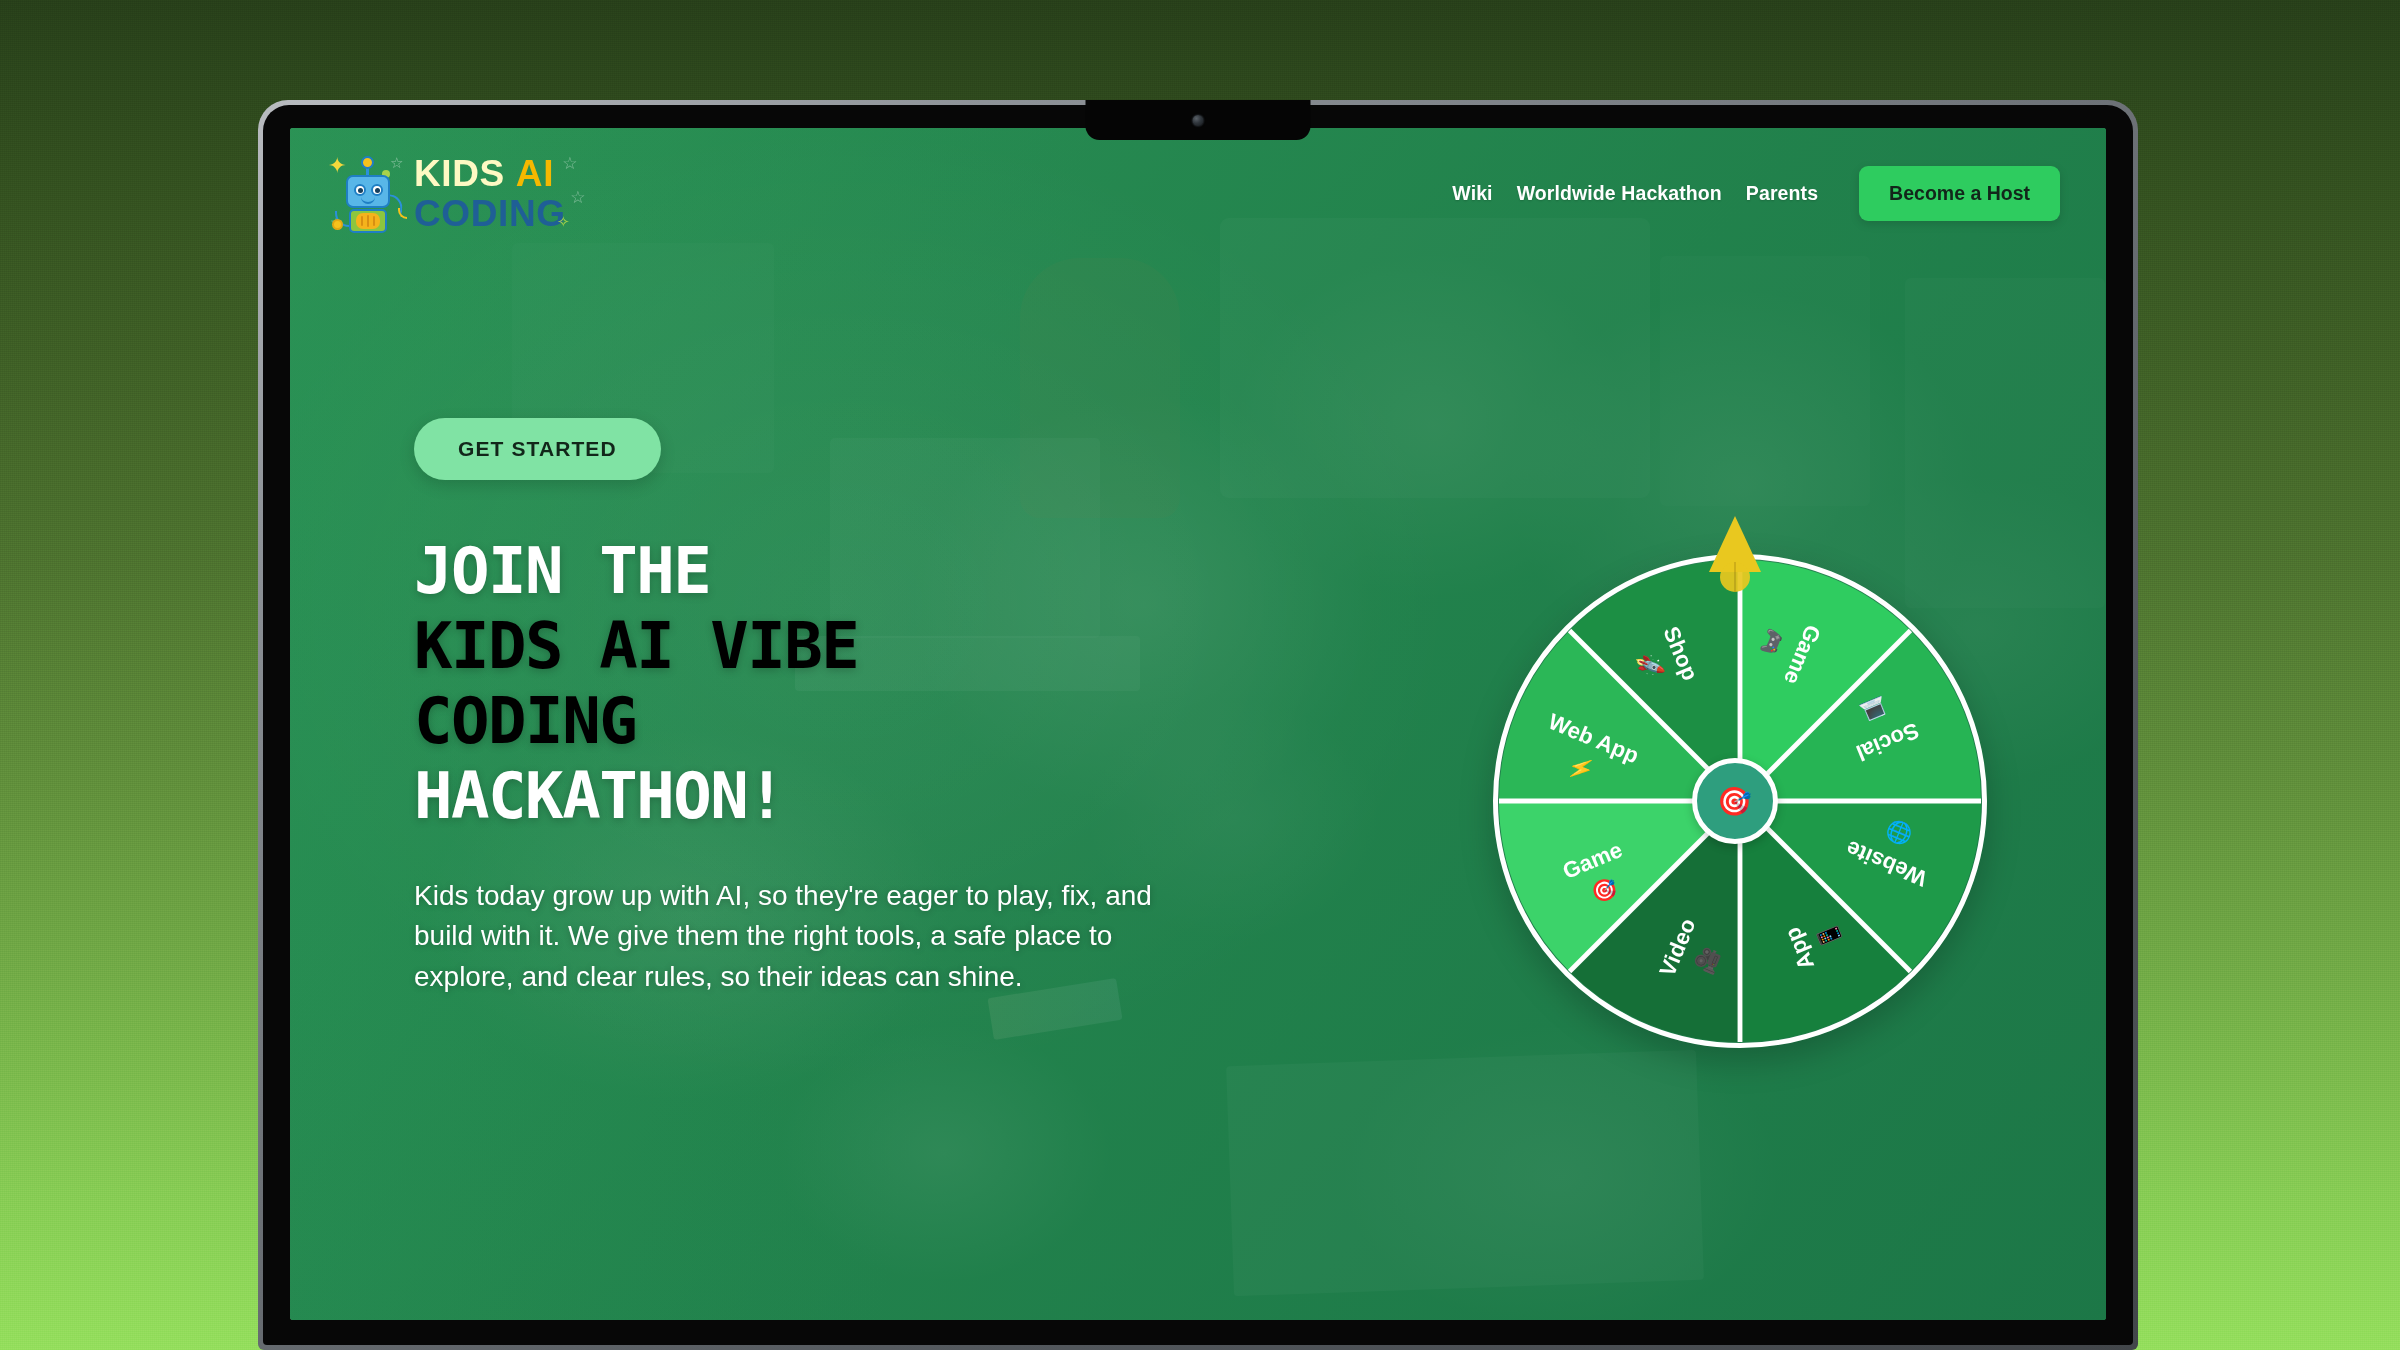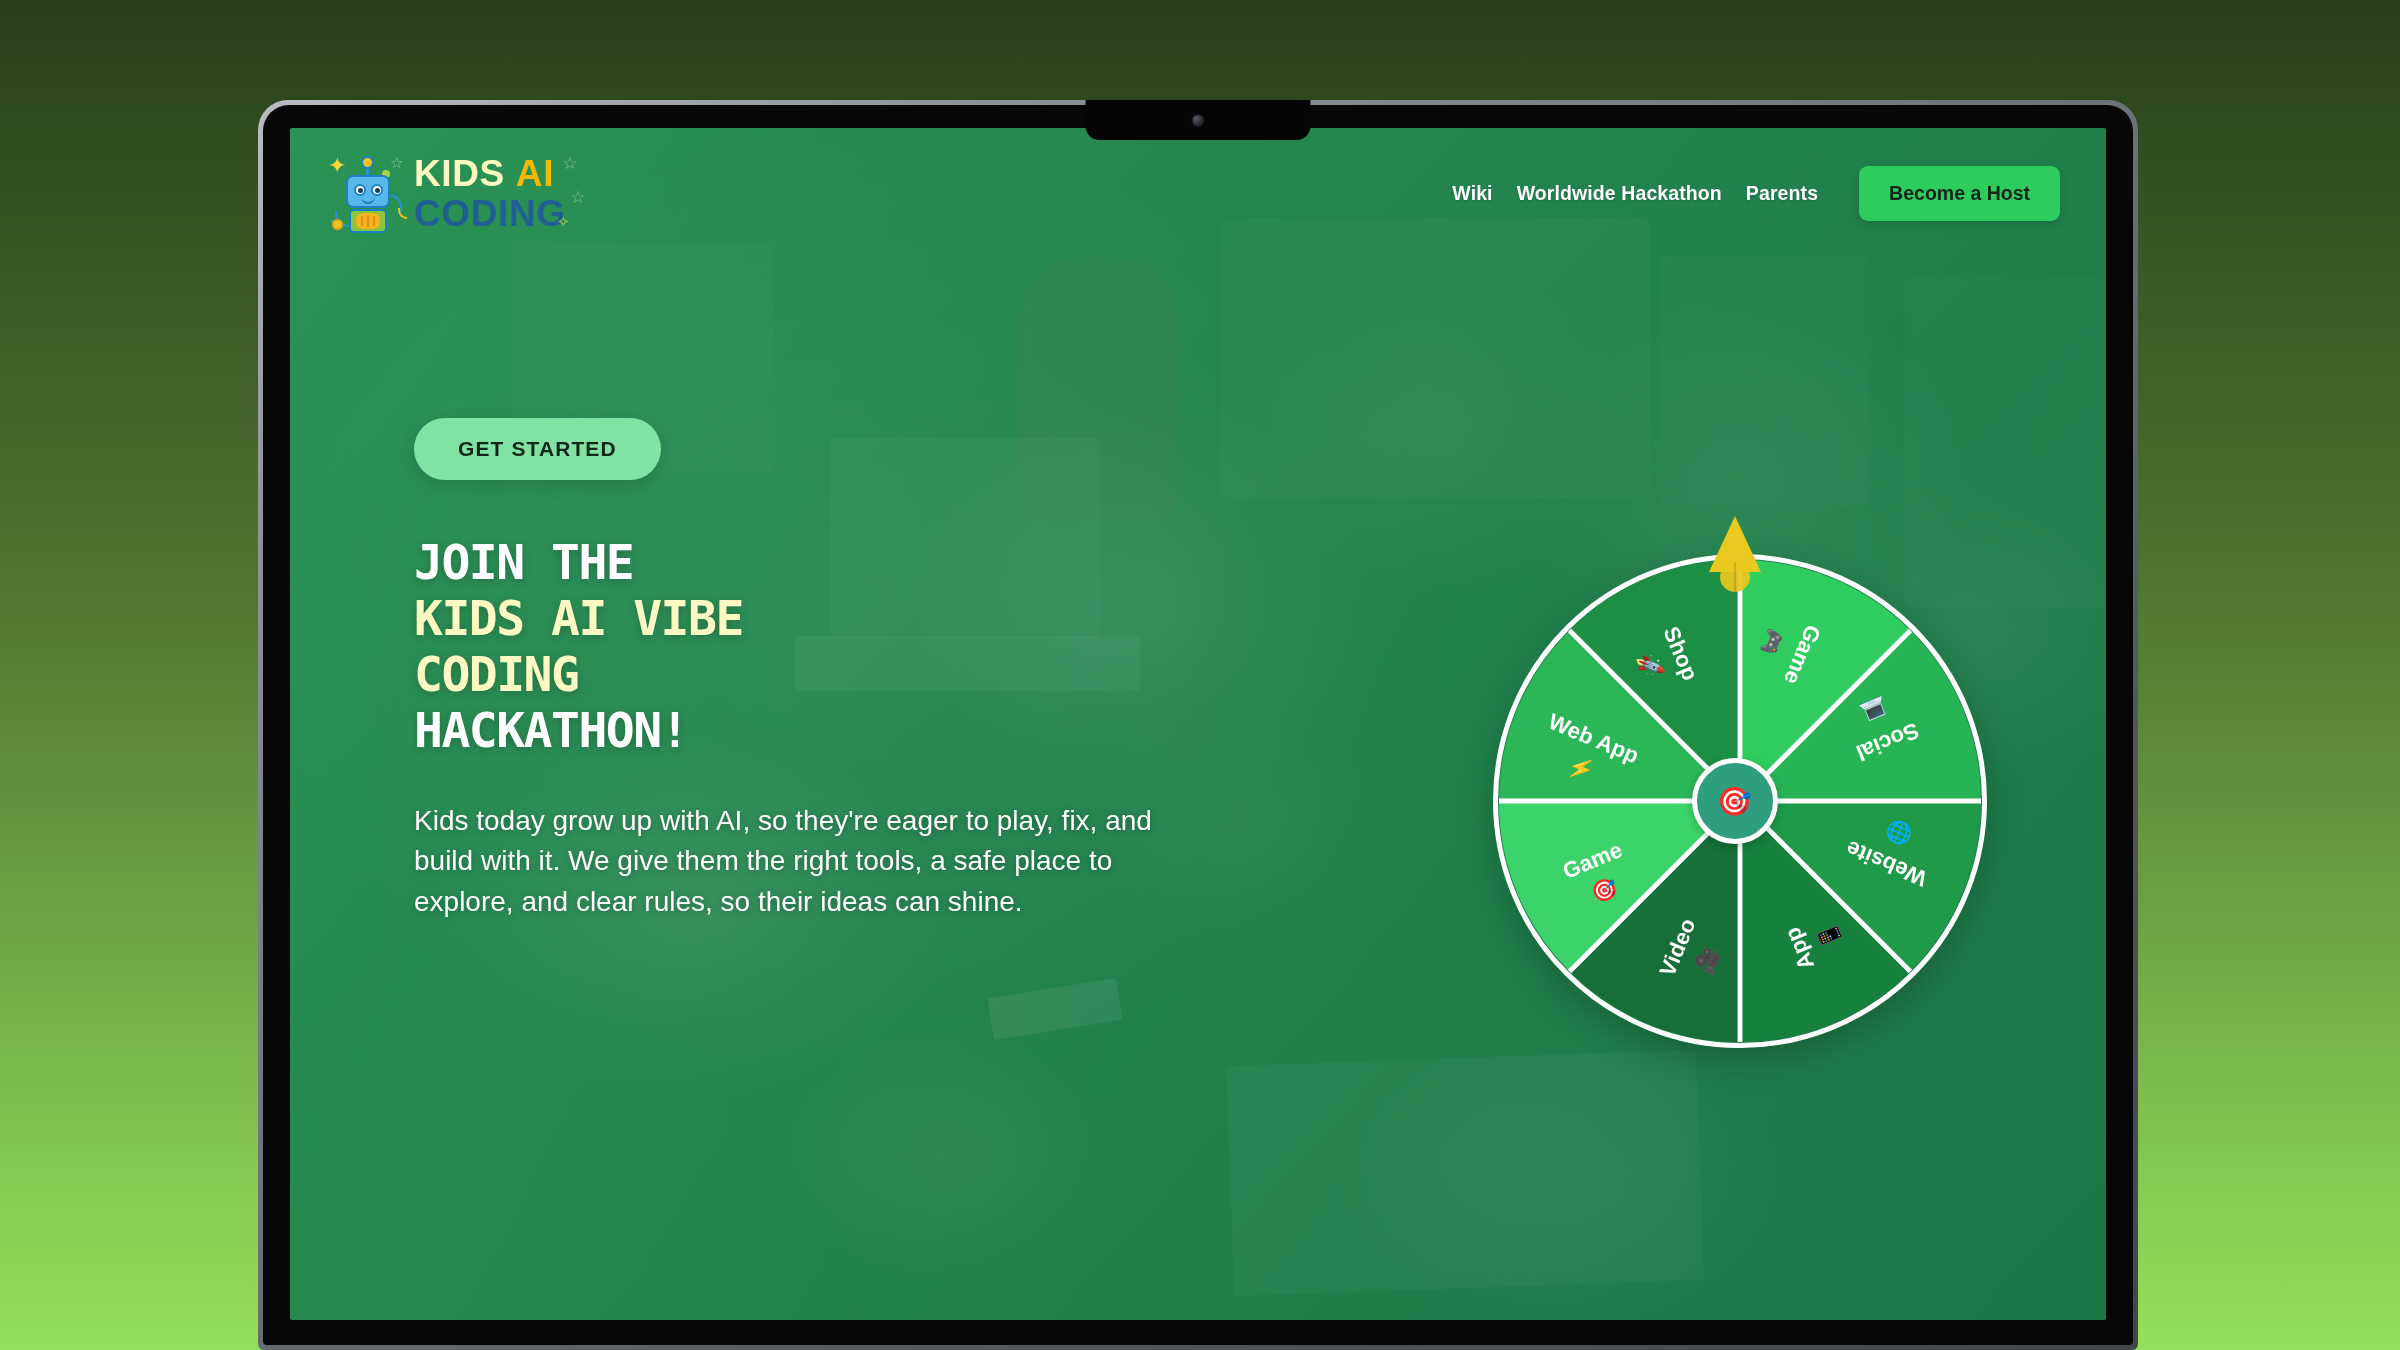--- a/index.html
+++ b/index.html
@@ -198,27 +198,27 @@
     font-size:21px; font-weight:700;
     letter-spacing:1.1px;
     padding:19px 44px;
     border-radius:999px; border:none; cursor:pointer;
     box-shadow:0 5px 16px rgba(0,0,0,.16);
   }
   #headline{
     margin-top:54px;
     font-family:"DejaVu Sans Mono", monospace;
     font-weight:700;
-    font-size:48px;
+    font-size:64px;
     line-height:1.17;
     letter-spacing:-1.5px;
     color:#ffffff;
     text-shadow:0 2px 9px rgba(0,0,0,.22);
   }
-  #headline .hl-accent{ color:#fef9c3; }
+  #headline .hl-accent{ color:#000000; }
   .hl-row{ display:block; white-space:nowrap; }
 
   #hero-paragraph{
     margin-top:42px;
     width:800px;
     color:#ffffff;
     font-size:28px;
     line-height:1.45;
     font-weight:400;
     text-shadow:0 1px 6px rgba(0,0,0,.26);

